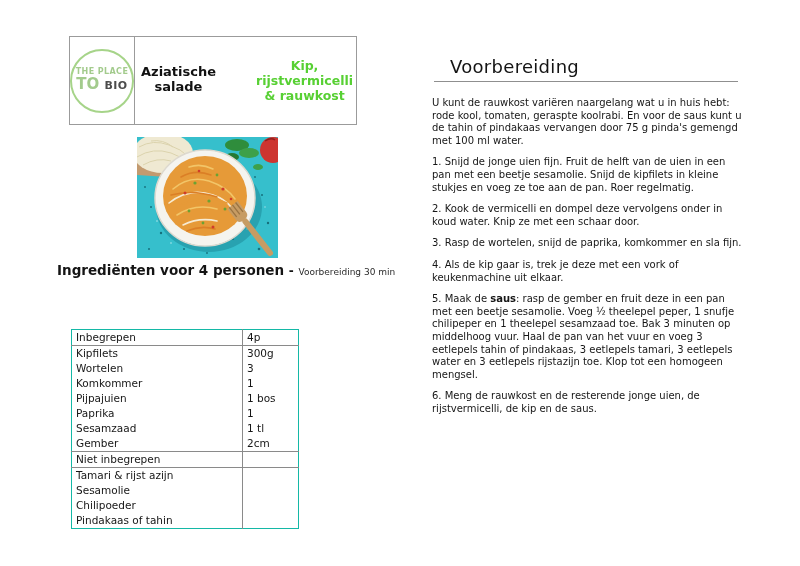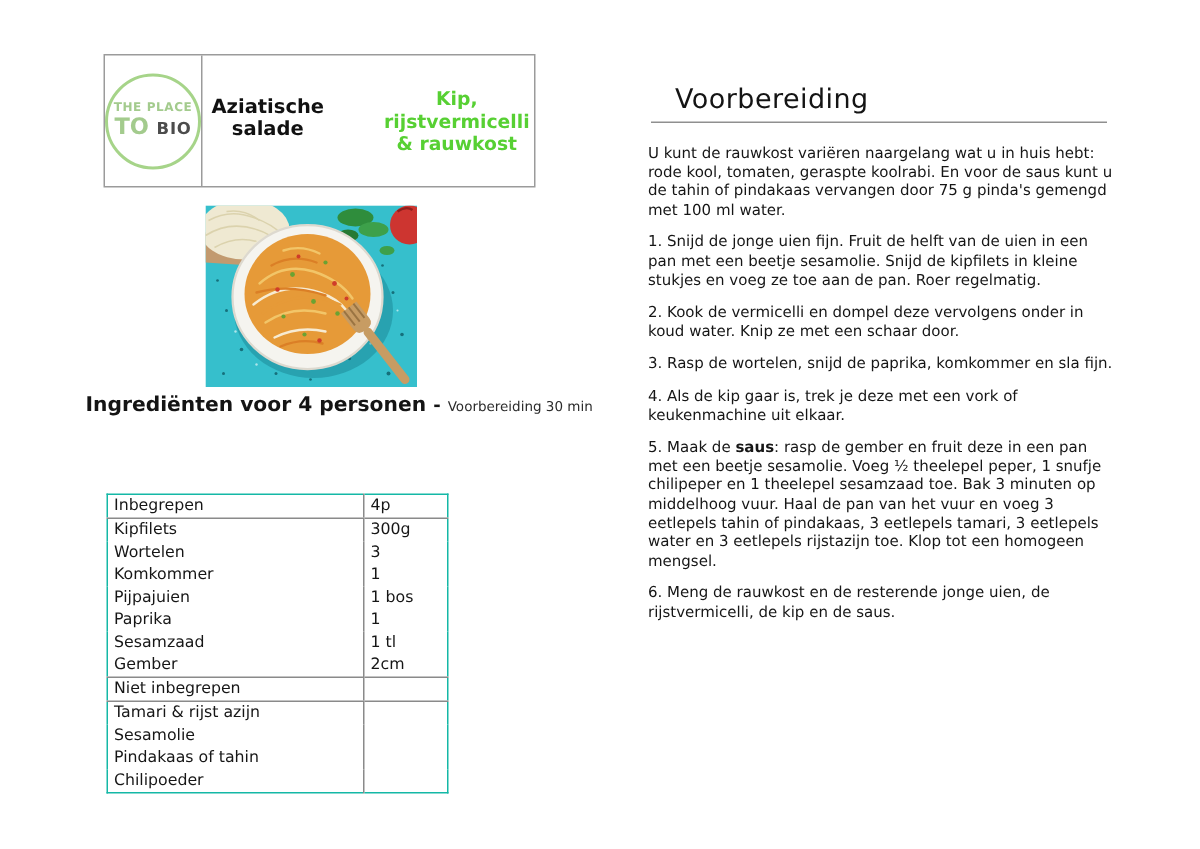--- a/index.html
+++ b/index.html
@@ -225,25 +225,25 @@
   <tbody>
       <tr>
         <td>Tamari &amp; rijst azijn</td>
         <td class="qty"></td>
       </tr>
       <tr>
         <td>Sesamolie</td>
         <td class="qty"></td>
       </tr>
       <tr>
+        <td>Chilipoeder</td>
+        <td class="qty"></td>
+      </tr>
+      <tr>
         <td>Pindakaas of tahin</td>
-        <td class="qty"></td>
-      </tr>
-      <tr>
-        <td>Chilipoeder</td>
         <td class="qty"></td>
       </tr>
     </tbody>
 </table>
 
 <div class="prep-heading">Voorbereiding</div>
 <div class="prep-rule"></div>
 <div class="prep-body">
   <p>U kunt de rauwkost variëren naargelang wat u in huis hebt: rode kool, tomaten, geraspte koolrabi. En voor de saus kunt u de tahin of pindakaas vervangen door 75 g pinda's gemengd met 100 ml water.</p>
   <div id="steps">

